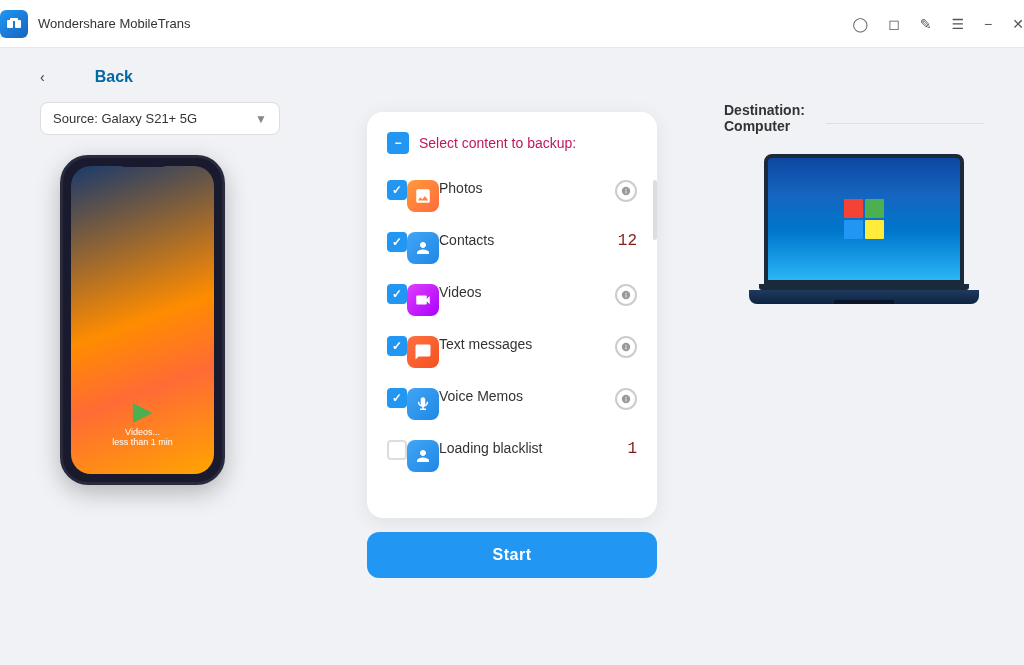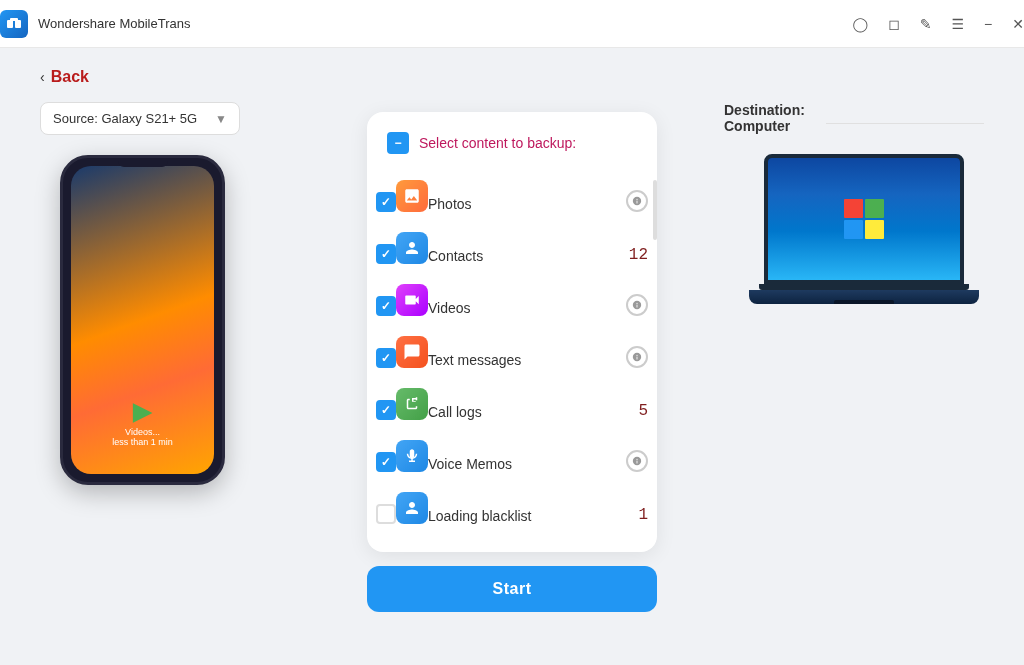--- a/index.html
+++ b/index.html
@@ -70,21 +70,22 @@
       cursor: pointer;
       gap: 6px;
     }
     .back-chevron {
       font-size: 14px;
       color: #333;
     }
     .back-label {
       font-size: 16px;
       font-weight: 600;
-      color: #b91c1c;
+      color: #0369a1;
+      margin-left: 44px;
     }
 
     
     .content-area {
       flex: 1;
       display: flex;
       align-items: flex-start;
       gap: 0;
       position: relative;
     }
@@ -94,21 +95,21 @@
       width: 260px;
       display: flex;
       flex-direction: column;
       align-items: flex-start;
       flex-shrink: 0;
     }
     .source-selector {
       display: flex;
       align-items: center;
       justify-content: space-between;
-      width: 200px;
+      width: 240px;
       background: #fff;
       border: 1px solid #ddd;
       border-radius: 8px;
       padding: 8px 12px;
       margin-bottom: 20px;
       cursor: pointer;
     }
     .source-selector-text {
       font-size: 13px;
       color: #333;
@@ -253,22 +254,22 @@
     .backup-list::-webkit-scrollbar-track {
       background: #f1f1f1;
       border-radius: 2px;
     }
     .backup-list::-webkit-scrollbar-thumb {
       background: #ddd;
       border-radius: 2px;
     }
     .backup-item {
       display: flex;
-      align-items: flex-end;
-      padding: 10px 9px;
+      align-items: flex-start;
+      padding: 10px 20px;
       cursor: pointer;
     }
     .checkbox {
       width: 20px;
       height: 20px;
       border: 2px solid #ddd;
       border-radius: 4px;
       display: flex;
       align-items: center;
       justify-content: center;
@@ -562,30 +563,20 @@
             <span class="item-label">Text messages</span>
             <div class="item-info-icon">
               <svg width="10" height="10" viewBox="0 0 24 24" fill="#999">
                   <circle cx="12" cy="12" r="10"></circle>
                   <circle cx="12" cy="8" r="1.5" fill="white"></circle>
                   <rect x="11" y="11" width="2" height="7" fill="white"></rect>
                 </svg>
             </div>
           </div>
 
-          <div class="backup-item">
-            <div class="checkbox checked"></div>
-            <div class="item-icon calllogs">
-              <svg width="18" height="18" viewBox="0 0 24 24" fill="white">
-                  <path d="M9 5H7c-1.1 0-2 .9-2 2v10c0 1.1.9 2 2 2h10c1.1 0 2-.9 2-2v-2h-2v2H7V7h2V5zm8 0v3h-3V6h3V4h-5v5h5V7h2V3h-2v2z"></path>
-                </svg>
-            </div>
-            <span class="item-label">Call logs</span>
-            <span class="item-badge">5</span>
-          </div>
 
           <div class="backup-item">
             <div class="checkbox checked"></div>
             <div class="item-icon voicememos">
               <svg width="18" height="18" viewBox="0 0 24 24" fill="white">
                   <path d="M19 9h-2c0 2.76-2.24 5-5 5s-5-2.24-5-5H5c0 3.53 2.61 6.43 6 6.92V18H8v2h8v-2h-3v-2.08c3.39-.49 6-3.39 6-6.92z"></path>
                   <path d="M12 15c1.66 0 2.99-1.34 2.99-3L15 6c0-1.66-1.34-3-3-3S9 4.34 9 6v6c0 1.66 1.34 3 3 3z"></path>
                 </svg>
             </div>
             <span class="item-label">Voice Memos</span>

